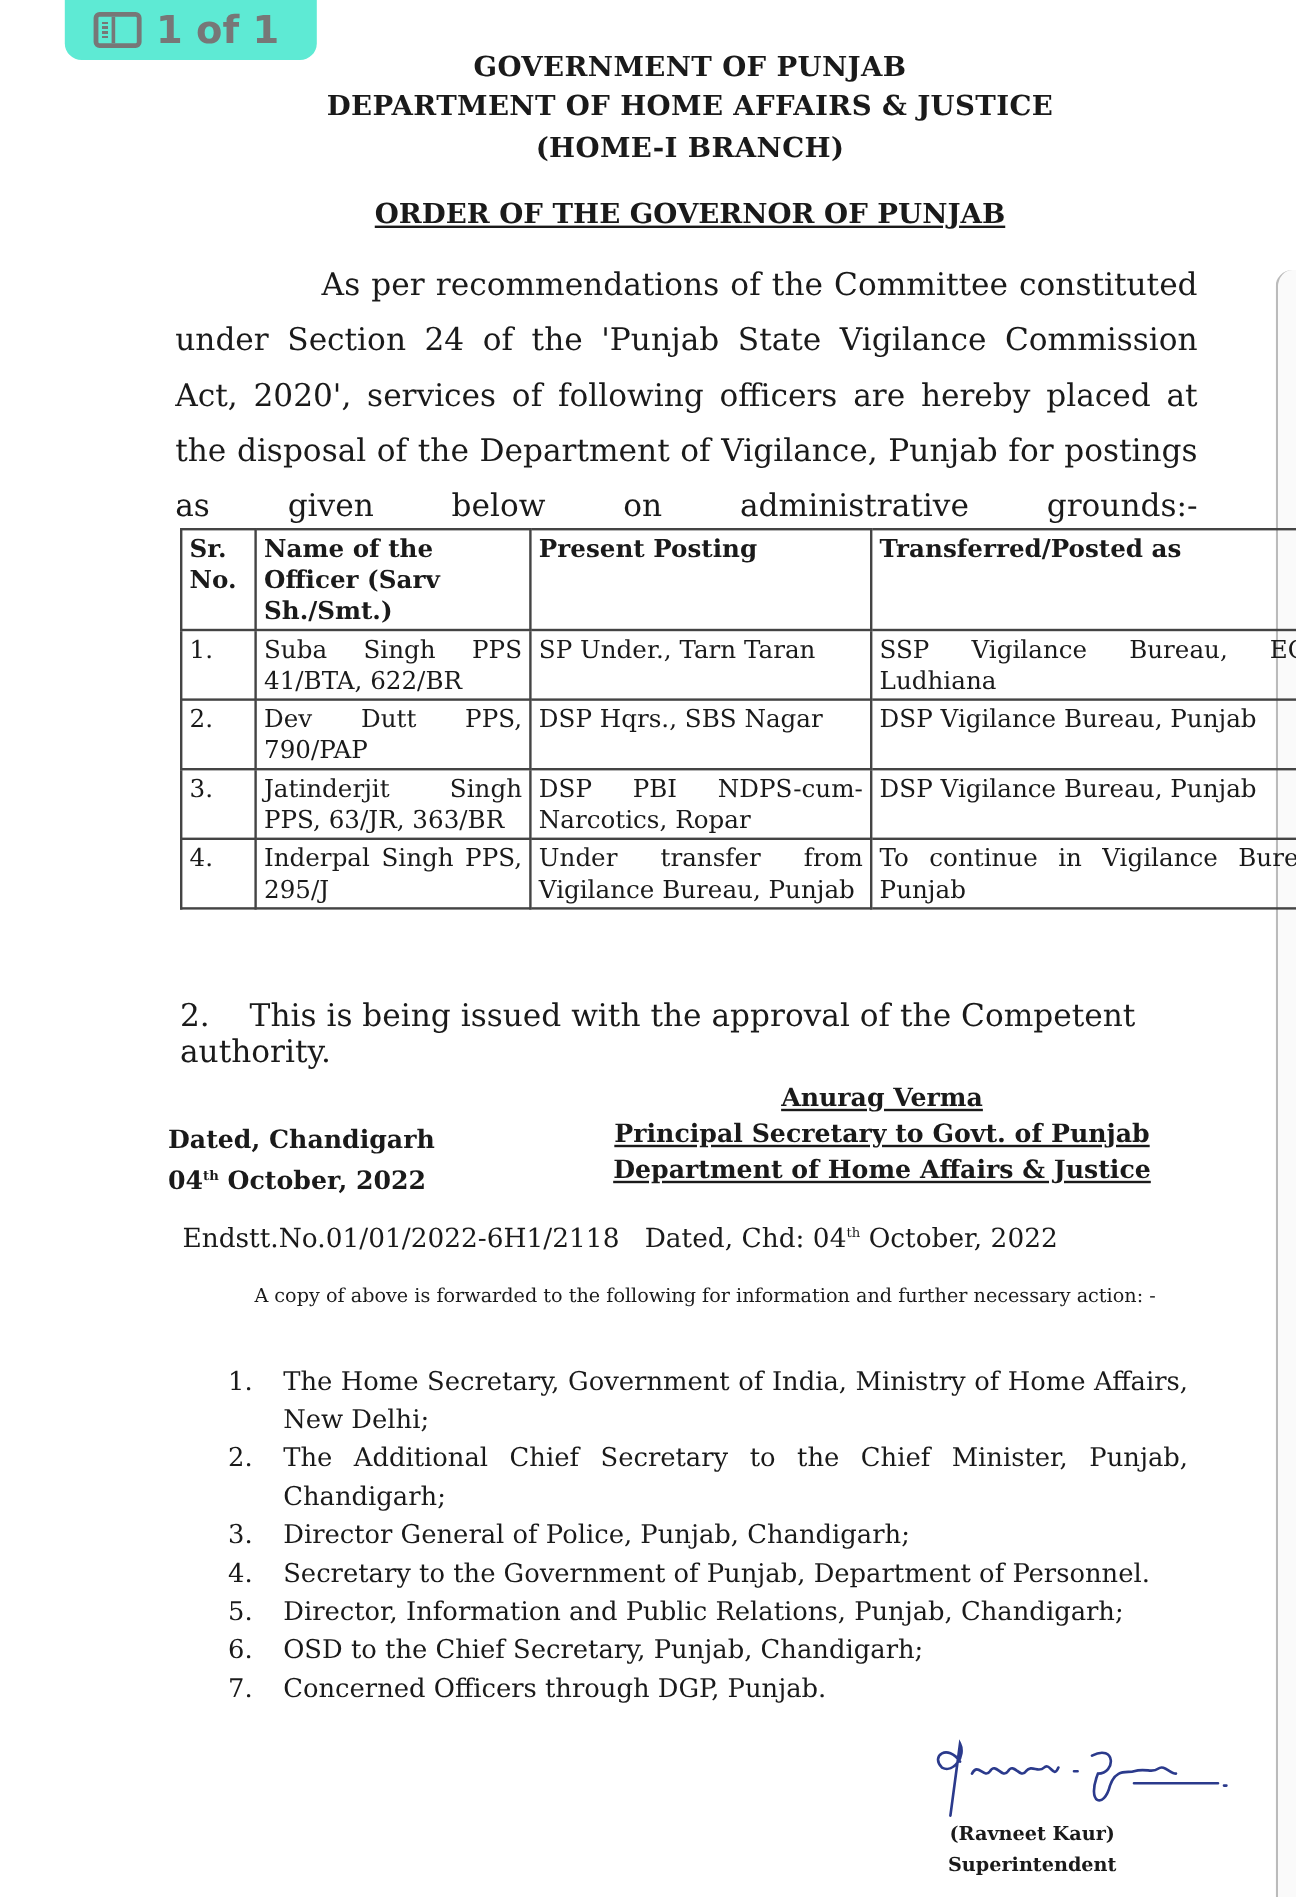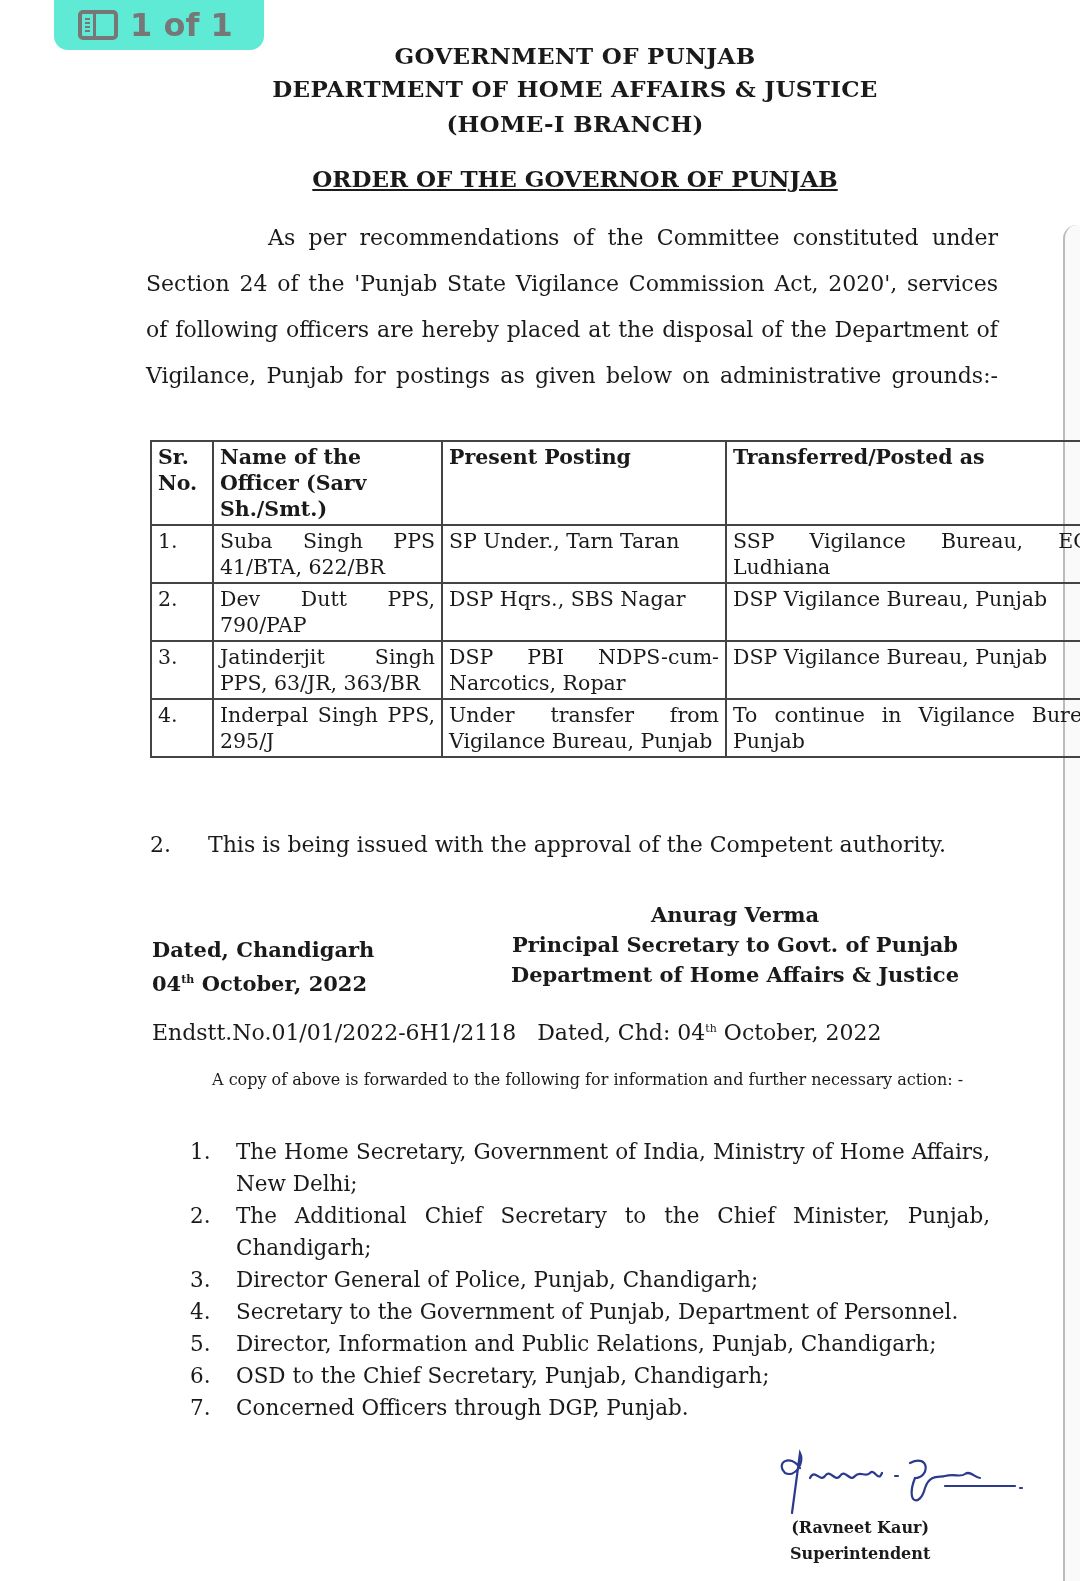--- a/index.html
+++ b/index.html
@@ -17,28 +17,28 @@
   .page-icon { width:40px; height:30px; border:4px solid #777; border-radius:5px; box-sizing:border-box; position:relative; }
   .page-icon::before { content:""; position:absolute; left:11px; top:0; bottom:0; border-left:3px solid #777; }
   .page-icon::after { content:""; position:absolute; left:3px; top:4px; width:5px; height:14px;
     background:repeating-linear-gradient(#777 0 2px, transparent 2px 4px); }
   .page-count { font-family:"DejaVu Sans", sans-serif; font-weight:bold; font-size:32px; color:#777; }
   .scroll-edge { position:absolute; right:0; top:225px; width:15px; height:1356px;
     border-left:2px solid #bbb; border-top-left-radius:14px; background:#fafafa; }
   .header { position:absolute; left:0; width:1150px; text-align:center; font-weight:bold; font-size:23px; letter-spacing:0.3px; }
   .title { position:absolute; left:0; width:1150px; text-align:center; font-weight:bold; font-size:23px; top:165px; }
   .title span { text-decoration:underline;margin-top:29px; }
-  .para { position:absolute; left:146px; width:852px; font-size:22px; line-height:46px; text-align:justify; text-align-last:justify; }
+  .para { position:absolute; left:146px; width:852px; font-size:26px; line-height:46px; text-align:justify; text-align-last:justify; }
   table.grid { position:absolute; left:150px; top:440px; width:972px; border-collapse:collapse; font-size:20.5px; }
   table.grid td, table.grid th { border:2px solid #444; vertical-align:top; padding:2px 6px; line-height:26px; text-align:justify; }
   table.grid th { font-weight:bold; text-align:left; }
   .c1 { width:48px; } .c2 { width:215px; } .c3 { width:270px; }
-  .para2 { position:absolute; left:150px; top:832px; font-size:22px; }
-  .sig-left { position:absolute; left:152px; top:935px; font-weight:bold; font-size:21px; line-height:30px; }
-  .sig-right { position:absolute; left:470px; top:900px; width:530px; text-align:center; font-weight:bold; font-size:21px; line-height:30px; }
+  .para2 { position:absolute; left:150px; top:832px; font-size:26px; }
+  .sig-left { position:absolute; left:140px; top:935px; font-weight:bold; font-size:21px; line-height:30px; }
+  .sig-right { position:absolute; left:470px; top:900px; width:530px; text-align:center; font-weight:bold; font-size:21px; line-height:30px;text-decoration:underline; }
   .endst { position:absolute; left:152px; top:1020px; font-size:22px; }
   .copy { position:absolute; left:152px; top:1062px; width:844px; font-size:16px; line-height:35px; }
   ol.dist { position:absolute; left:190px; top:1136px; width:800px; margin:0; padding:0; list-style:none; font-size:21.5px; line-height:32px; }
   ol.dist li { display:flex; margin-bottom:0; }
   ol.dist li .n { width:46px; flex:none; }
   ol.dist li .t { flex:1; text-align:justify; text-align-last:left; }
   .signature { position:absolute; left:770px; top:1448px; width:260px; height:70px; }
   .sig-name { position:absolute; left:790px; top:1515px; font-weight:bold; font-size:16px; line-height:26px; text-align:center; }
   sup { font-size:11px;margin-top:47px; }
 </style>

